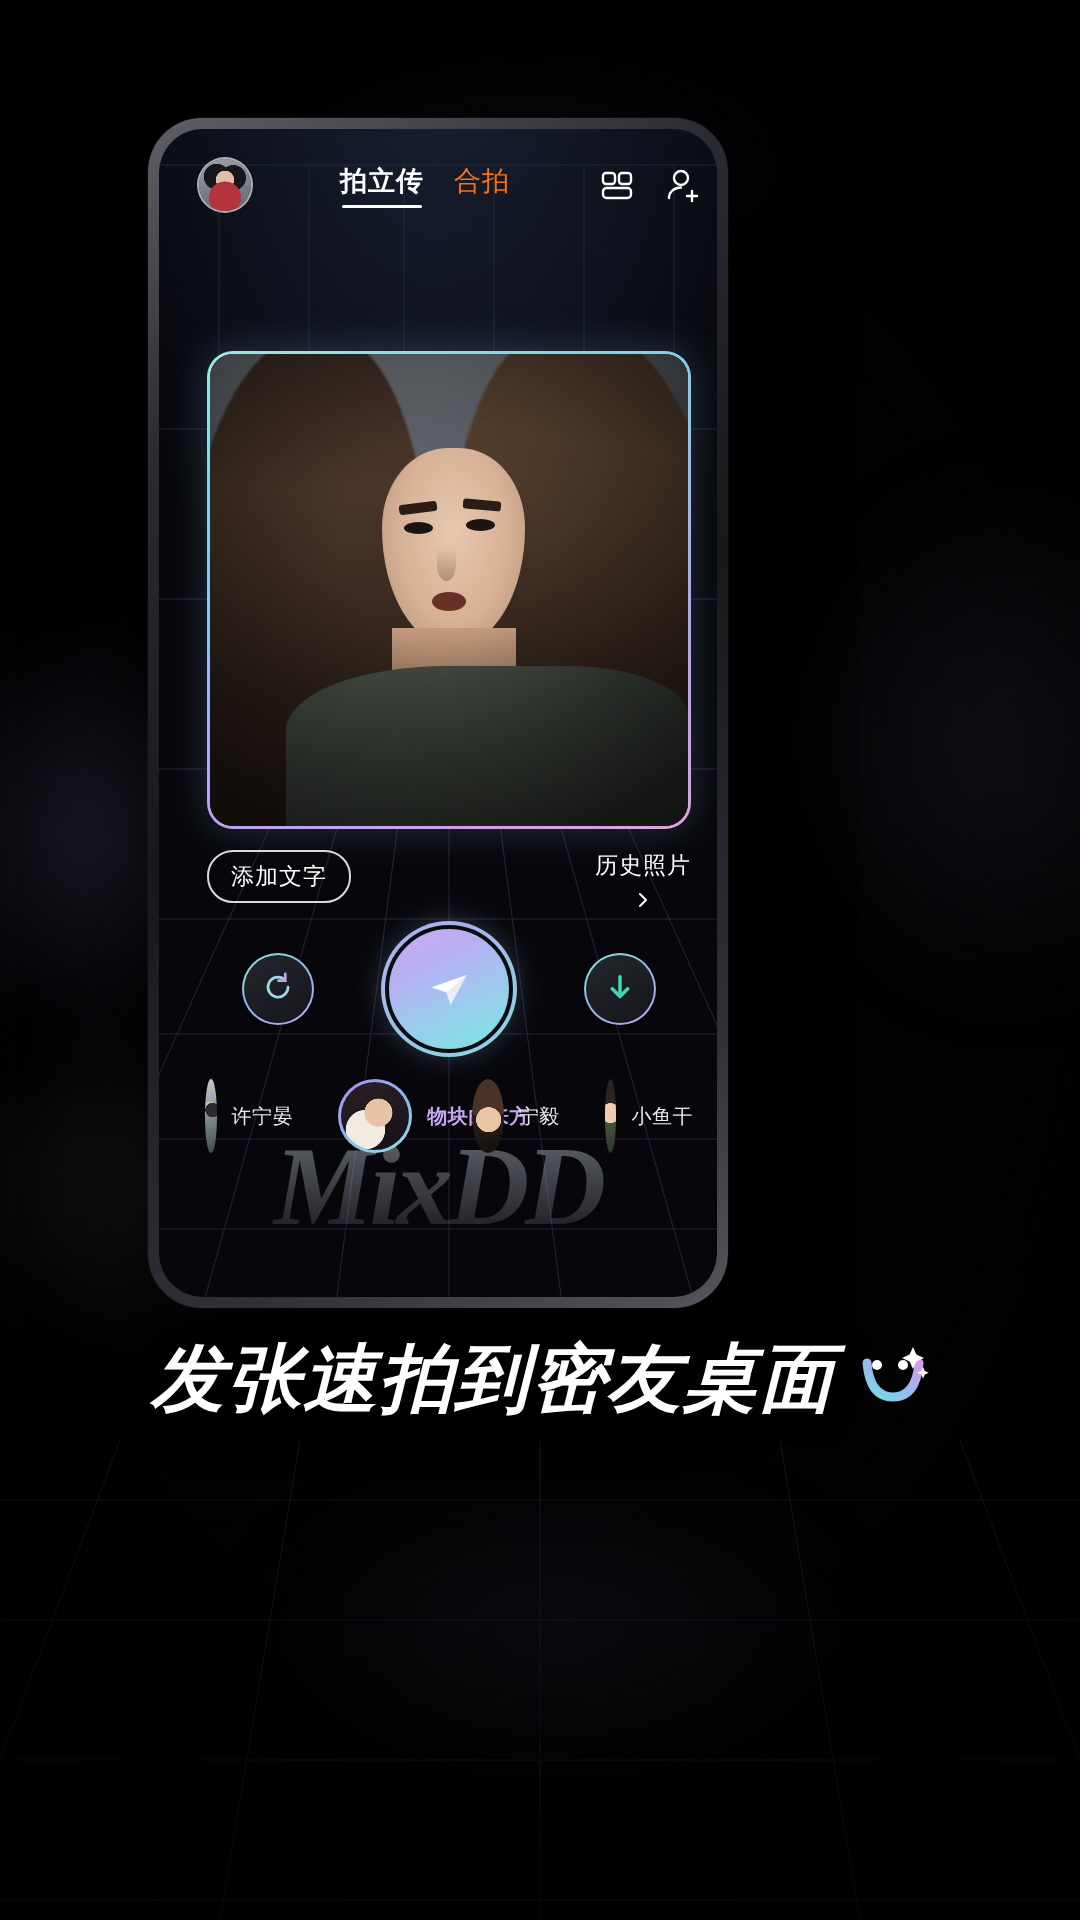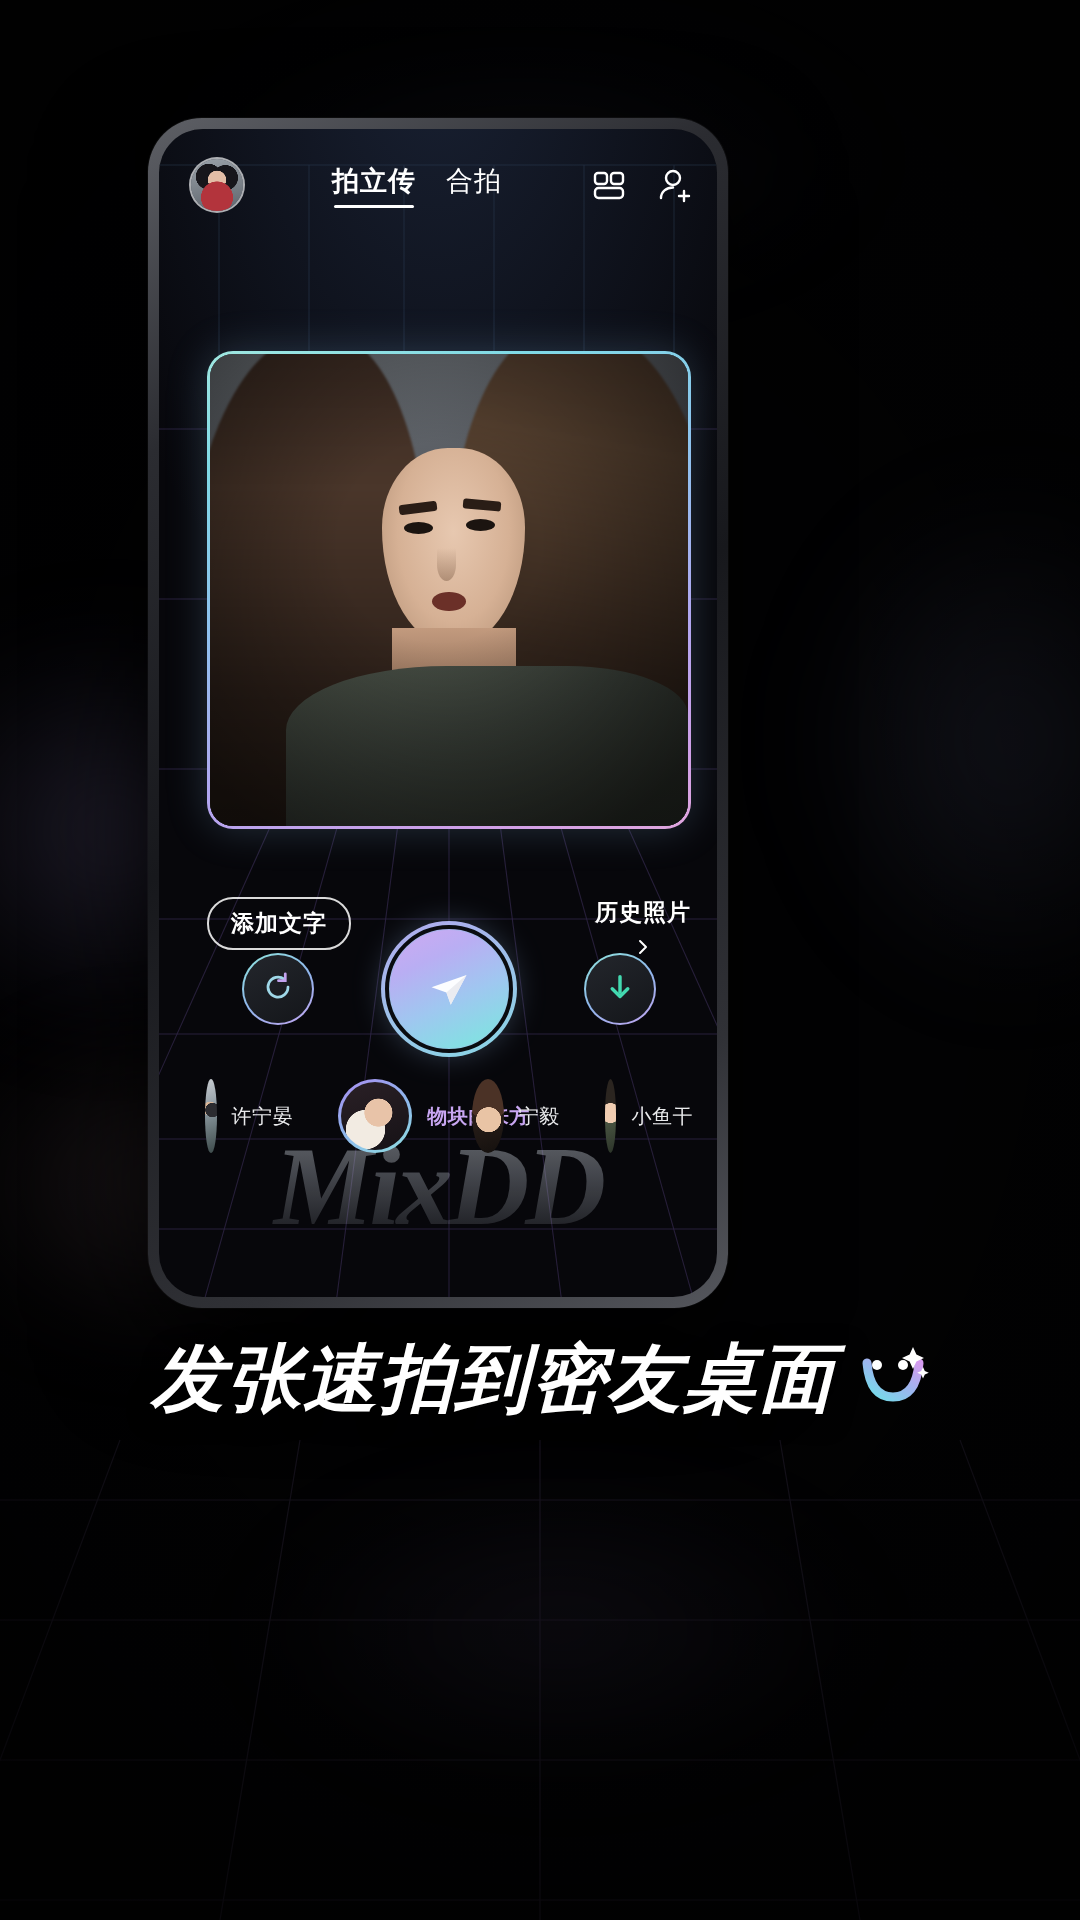--- a/index.html
+++ b/index.html
@@ -46,21 +46,21 @@
   .screen-grid{ position:absolute; inset:0; overflow:hidden; }
   .screen-glow{
     position:absolute; left:50%; top:-10%; width:140%; height:60%;
     transform:translateX(-50%);
     background:radial-gradient(ellipse at 50% 0%, rgba(40,55,85,.55), transparent 68%);
     pointer-events:none;
   }
 
   
   .hdr{
-    position:absolute; left:4px; top:20px; width:100%; height:72px;
+    position:absolute; left:12px; top:20px; width:100%; height:72px;
     display:flex; align-items:center; padding:0 26px; z-index:6;
   }
   .hdr-avatar{
     width:56px; height:56px; border-radius:50%;
     border:2px solid rgba(255,255,255,.55);
     overflow:hidden; flex:0 0 auto; position:relative;
     background:#4a4f58;
   }
   .hdr-avatar .av-img{ position:absolute; inset:0;
     background:
@@ -70,21 +70,21 @@
       radial-gradient(circle at 66% 36%, #17161b 0 26%, transparent 27%),
       linear-gradient(170deg,#9aa1a8,#5d646c);
   }
   .hdr-tabs{ flex:1; display:flex; align-items:center; justify-content:center; gap:30px; }
   .tab{ font-size:27px; letter-spacing:1px; position:relative; padding-bottom:9px; }
   .tab.active{ color:#fff; font-weight:700; }
   .tab.active::after{
     content:""; position:absolute; left:2px; right:2px; bottom:0;
     height:3px; background:#fff; border-radius:2px;
   }
-  .tab.idle{ color:#ffffff; font-weight:400; }
+  .tab.idle{ color:#f97316; font-weight:400; }
   .hdr-icons{ display:flex; align-items:center; gap:26px; flex:0 0 auto; }
   .ic{ width:40px; height:40px; display:block; }
 
   
   .photo-wrap{
     position:absolute; left:48px; top:222px; width:484px; height:478px;
     border-radius:26px; padding:3px;
     background:linear-gradient(160deg,#9fe7e0 0%,#7fd9e6 18%,#8ec2ee 42%,#b1a6f0 68%,#cf9fe8 88%,#e0a6dd 100%);
     box-shadow:0 0 42px rgba(140,190,230,.22);
   }
@@ -120,22 +120,22 @@
   .ph-neck{ position:absolute; left:38%; top:58%; width:26%; height:16%;
     background:linear-gradient(180deg,#c29a7e,#8e6c55); }
   .ph-jacket{ position:absolute; left:16%; top:66%; width:84%; height:40%;
     background:linear-gradient(160deg,#4a5147 0%,#3a4039 40%,#262a24 100%);
     border-radius:40% 30% 0 0/34% 26% 0 0; }
   .ph-shadow{ position:absolute; inset:0;
     background:radial-gradient(ellipse 70% 70% at 48% 40%, transparent 30%, rgba(0,0,0,.55) 100%); }
 
   
   .mid-row{
-    position:absolute; left:48px; top:768px; width:484px; height:48px;
-    display:flex; align-items:flex-start; justify-content:space-between; z-index:5;font-weight:bold;
+    position:absolute; left:48px; top:726px; width:484px; height:48px;
+    display:flex; align-items:flex-end; justify-content:space-between; z-index:5;
   }
   .pill{
     border:2px solid rgba(255,255,255,.85); border-radius:26px;
     padding:9px 22px; color:#fff; font-size:23px; letter-spacing:1px; background:transparent;
   }
   .hist{ display:flex; align-items:center; gap:6px; color:#fff; font-size:23px; letter-spacing:1px;flex-direction:column; }
   .chev{ width:16px; height:16px; }
 
   
   .act-row{

